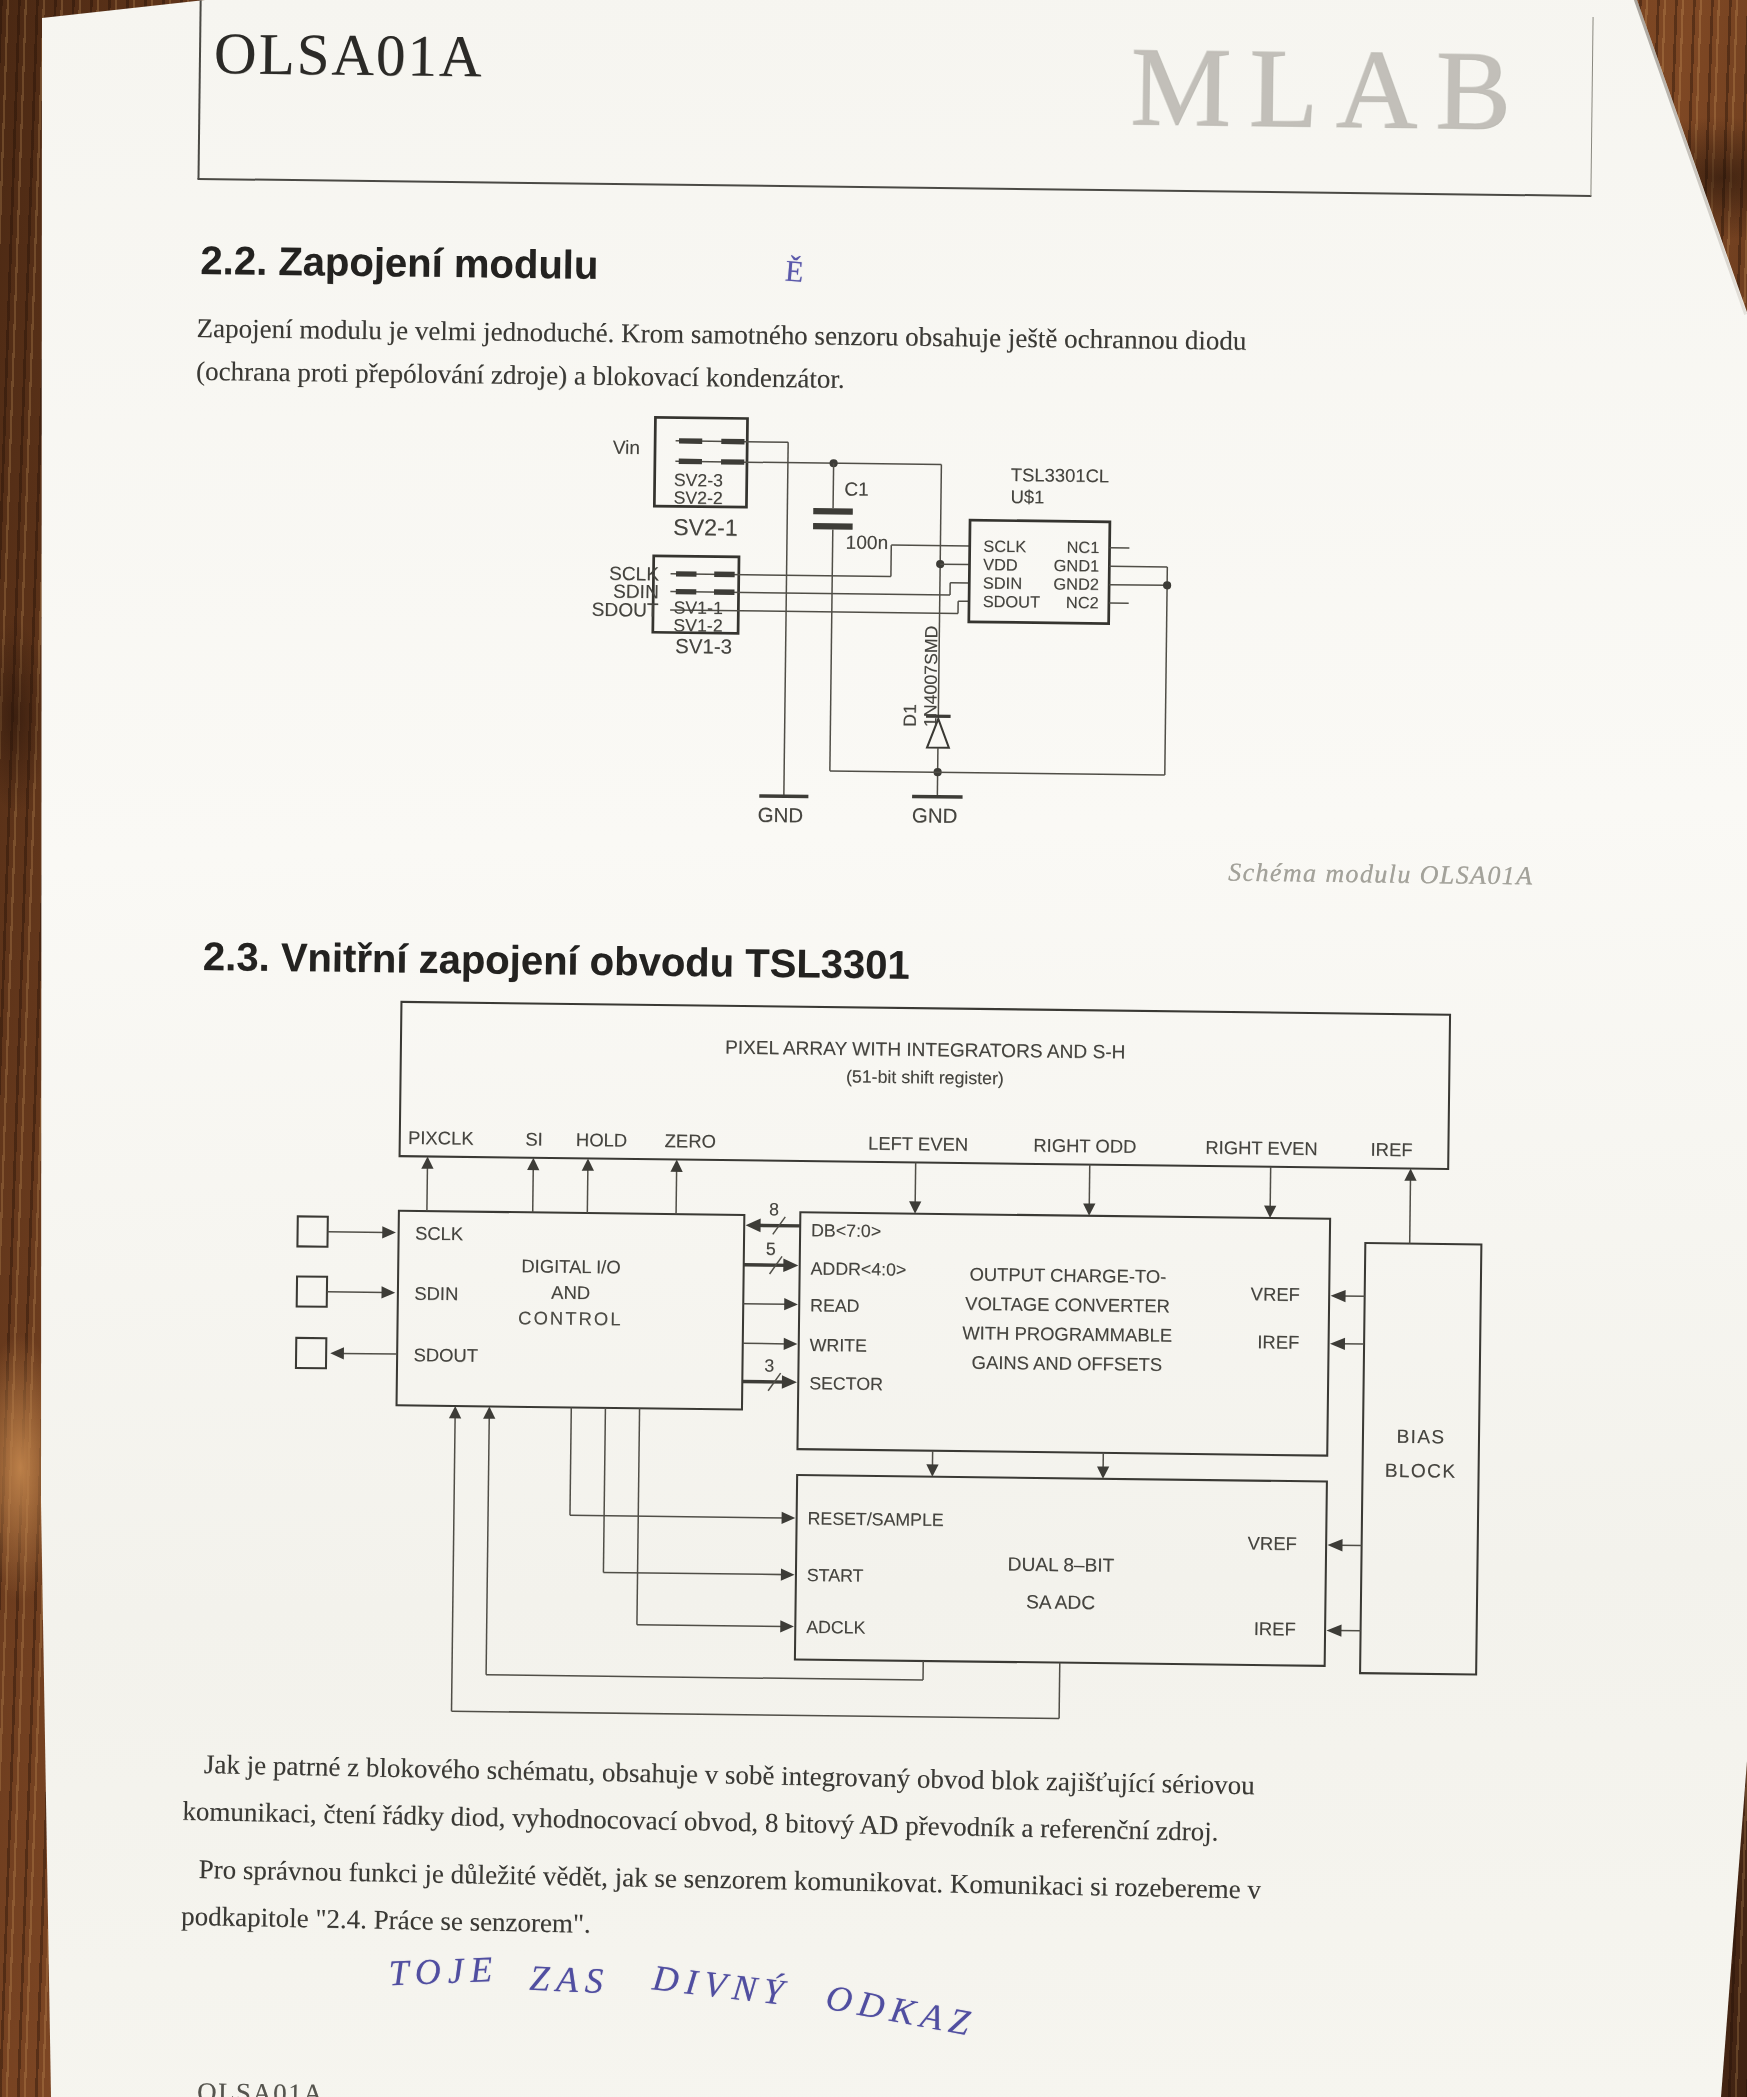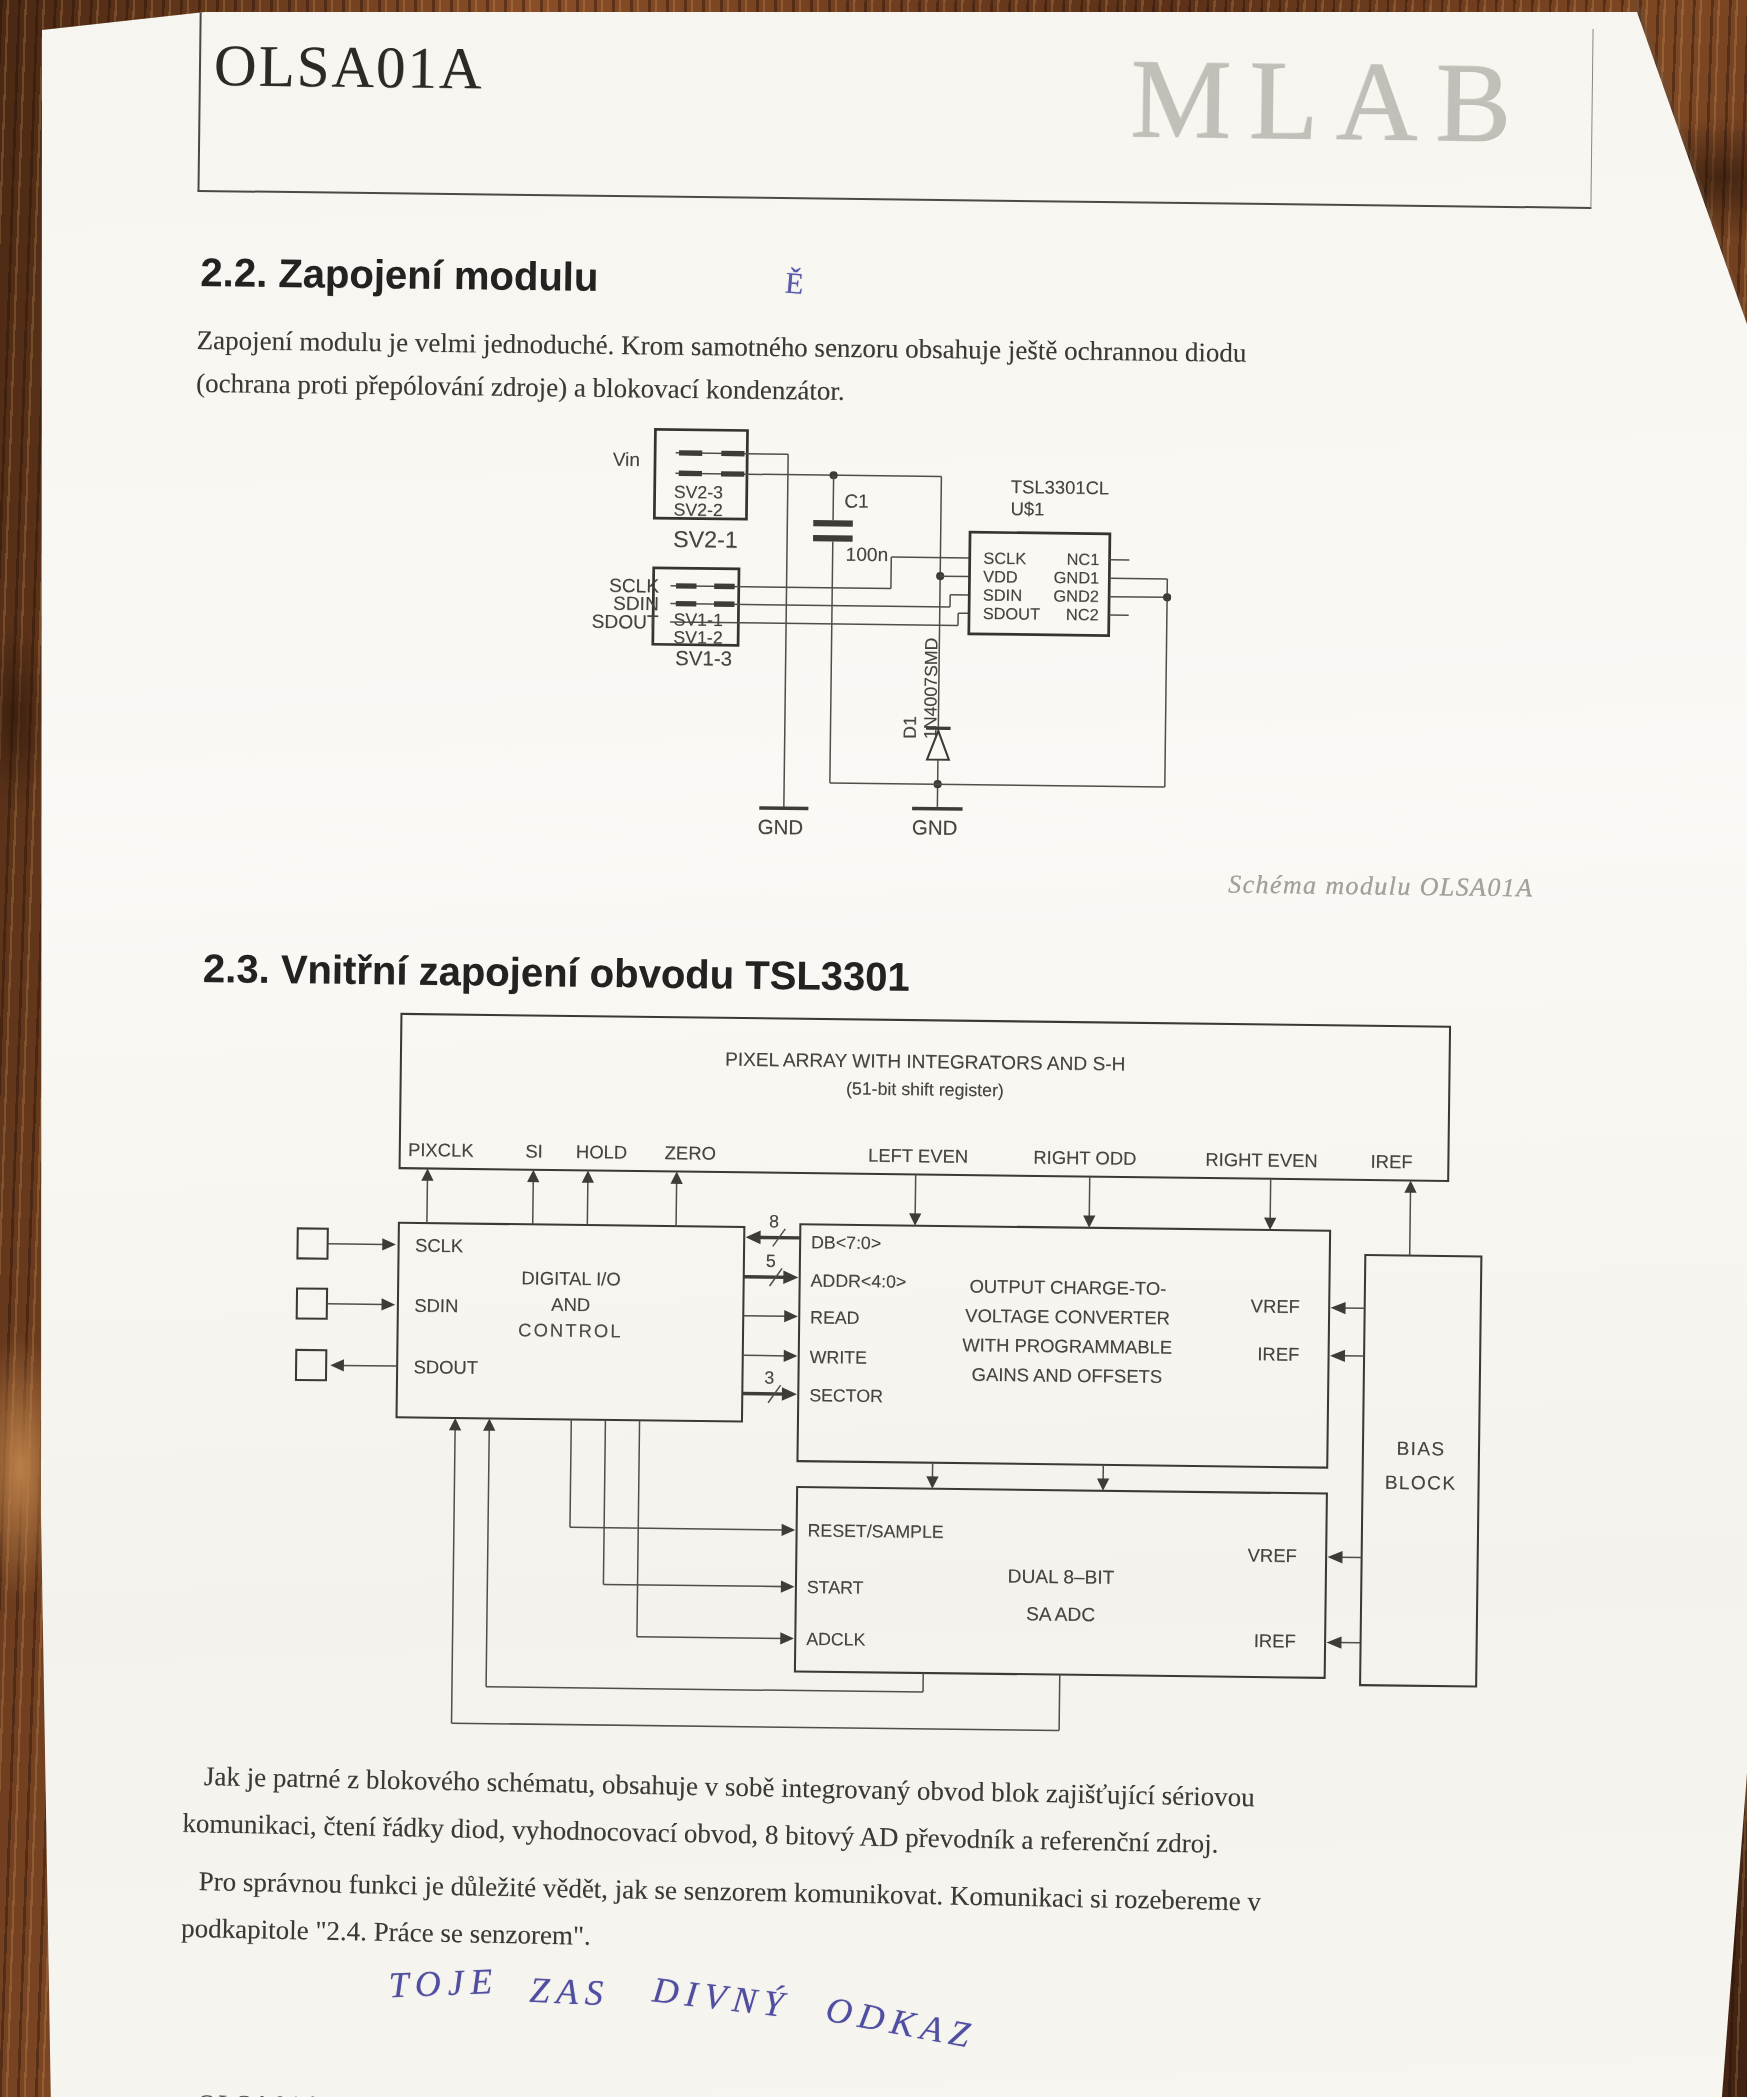--- a/index.html
+++ b/index.html
@@ -11,21 +11,20 @@
       radial-gradient(48px 137px at 15px 717px, rgba(40,20,10,0.6), rgba(40,20,10,0) 70%),
       radial-gradient(137px 82px at 1721px 178px, rgba(25,12,5,0.55), rgba(25,12,5,0) 75%),
       repeating-linear-gradient(92deg, rgba(30,12,4,0.38) 0 2.7px, rgba(0,0,0,0) 2.7px 6.8px, rgba(240,190,120,0.20) 6.8px 9px, rgba(0,0,0,0) 9px 18px),
       linear-gradient(100deg, #4a2813, #8a4e28 25%, #5c3118 55%, #7f4824 80%, #3f2212);
     font-family:"Liberation Serif", serif;
   }
   .page{
     position:absolute;inset:0;
     clip-path:polygon(42px 18px,205px 0px,1637px 0px,1748px 315px,1748px 1748px,1721px 2097px,51px 2097px,41px 1502px);
     background:linear-gradient(178deg,#f6f5f0,#faf9f5 40%,#f3f2ec 75%,#f6f5ef);
-    margin-top:12px;
   }
   .edge-line{
     position:absolute;left:1636px;top:-2.7px;width:336px;height:3.4px;
     background:linear-gradient(to right, rgba(90,80,70,0.5), rgba(120,105,90,0.15));
     transform-origin:0 0;transform:rotate(70.7deg);
   }
   .content{
     position:absolute;inset:0;
     transform:rotate(0.7deg);transform-origin:205px 137px;
     color:#33322e;

